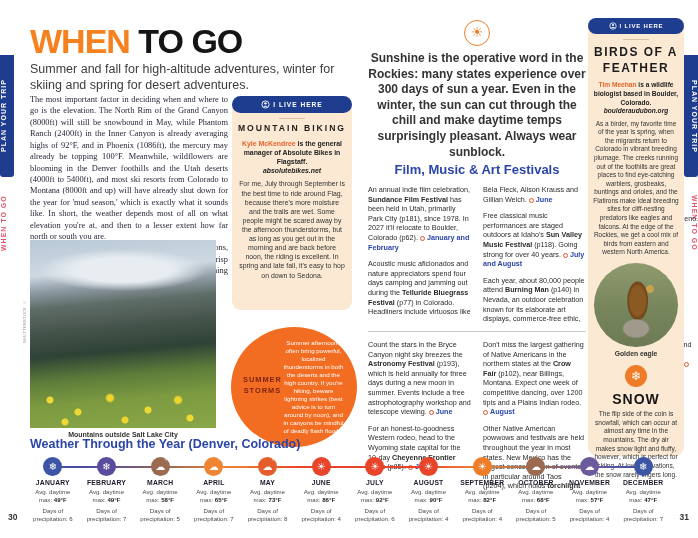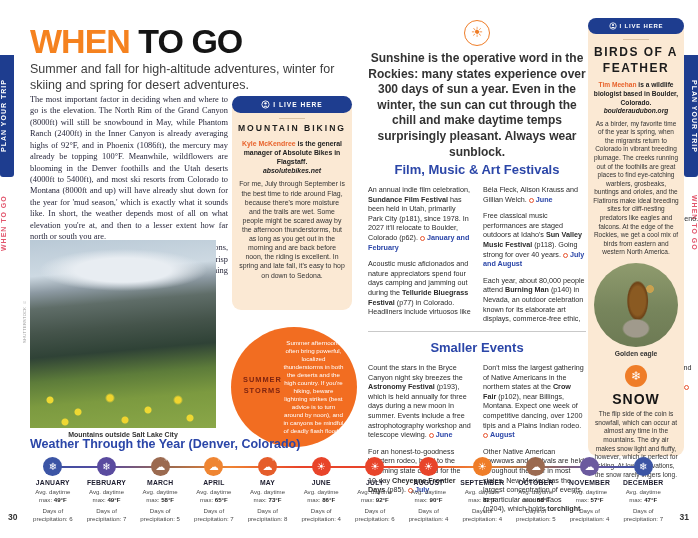--- a/index.html
+++ b/index.html
@@ -149,21 +149,20 @@
   <div class="icon-ring">☀</div>
   <div class="mid-intro">Sunshine is the operative word in the Rockies: many states experience over 300 days of sun a year. Even in the winter, the sun can cut through the chill and make daytime temps surprisingly pleasant. Always wear sunblock.</div>
   <div class="sec-head">Film, Music &amp; Art Festivals</div>
   <div class="cols2" id="festivals" style="height:142px;">
       <p><span>An annual indie film celebration, </span><strong>Sundance Film Festival</strong><span> has been held in Utah, primarily Park City (p181), since 1978. In 2027 it'll relocate to Boulder, Colorado (p62). </span><span class="cal"></span><strong class="dt">January and February</strong></p>
       <p><span>Acoustic music aficionados and nature appreciators spend four days camping and jamming out during the </span><strong>Telluride Bluegrass Festival</strong><span> (p77) in Colorado. Headliners include virtuosos like Béla Fleck, Alison Krauss and Gillian Welch. </span><span class="cal"></span><strong class="dt">June</strong></p>
       <p><span>Free classical music performances are staged outdoors at Idaho's </span><strong>Sun Valley Music Festival</strong><span> (p118). Going strong for over 40 years. </span><span class="cal"></span><strong class="dt">July and August</strong></p>
       <p><span>Each year, about 80,000 people attend </span><strong>Burning Man</strong><span> (p140) in Nevada, an outdoor celebration known for its elaborate art displays, commerce-free ethic, blowing sand and the final burning of the man. This temporary city rises in the desert 100 miles north of Reno. </span><span class="cal"></span><strong class="dt">August</strong></p>
     </div>
   <hr class="mid-hr">
-  <div class="sec-head">Smaller Events</div>
   <div class="cols2" id="smaller" style="height:152px;">
       <p><span>Count the stars in the Bryce Canyon night sky breezes the </span><strong>Astronomy Festival</strong><span> (p193), which is held annually for three days during a new moon in summer. Events include a free astrophotography workshop and telescope viewing. </span><span class="cal"></span><strong class="dt">June</strong></p>
       <p><span>For an honest-to-goodness Western rodeo, head to the Wyoming state capital for the 10-day </span><strong>Cheyenne Frontier Days</strong><span> (p85). </span><span class="cal"></span><strong class="dt">July</strong></p>
       <p><span>Don't miss the largest gathering of Native Americans in the northern states at the </span><strong>Crow Fair</strong><span> (p102), near Billings, Montana. Expect one week of competitive dancing, over 1200 tipis and a Plains Indian rodeo. </span><span class="cal"></span><strong class="dt">August</strong></p>
       <p><span>Other Native American powwows and festivals are held throughout the year in most states. New Mexico has the largest concentration of events, in particular around Taos (p204), which holds </span><strong>torchlight Christmas processions</strong><span> and traditional dances at San Ildefonso on the feast day. </span><span class="cal"></span><strong class="dt">December and January</strong></p>
     </div>
 </div>
 
 <div class="rpanel">
   <div class="live-pill">

